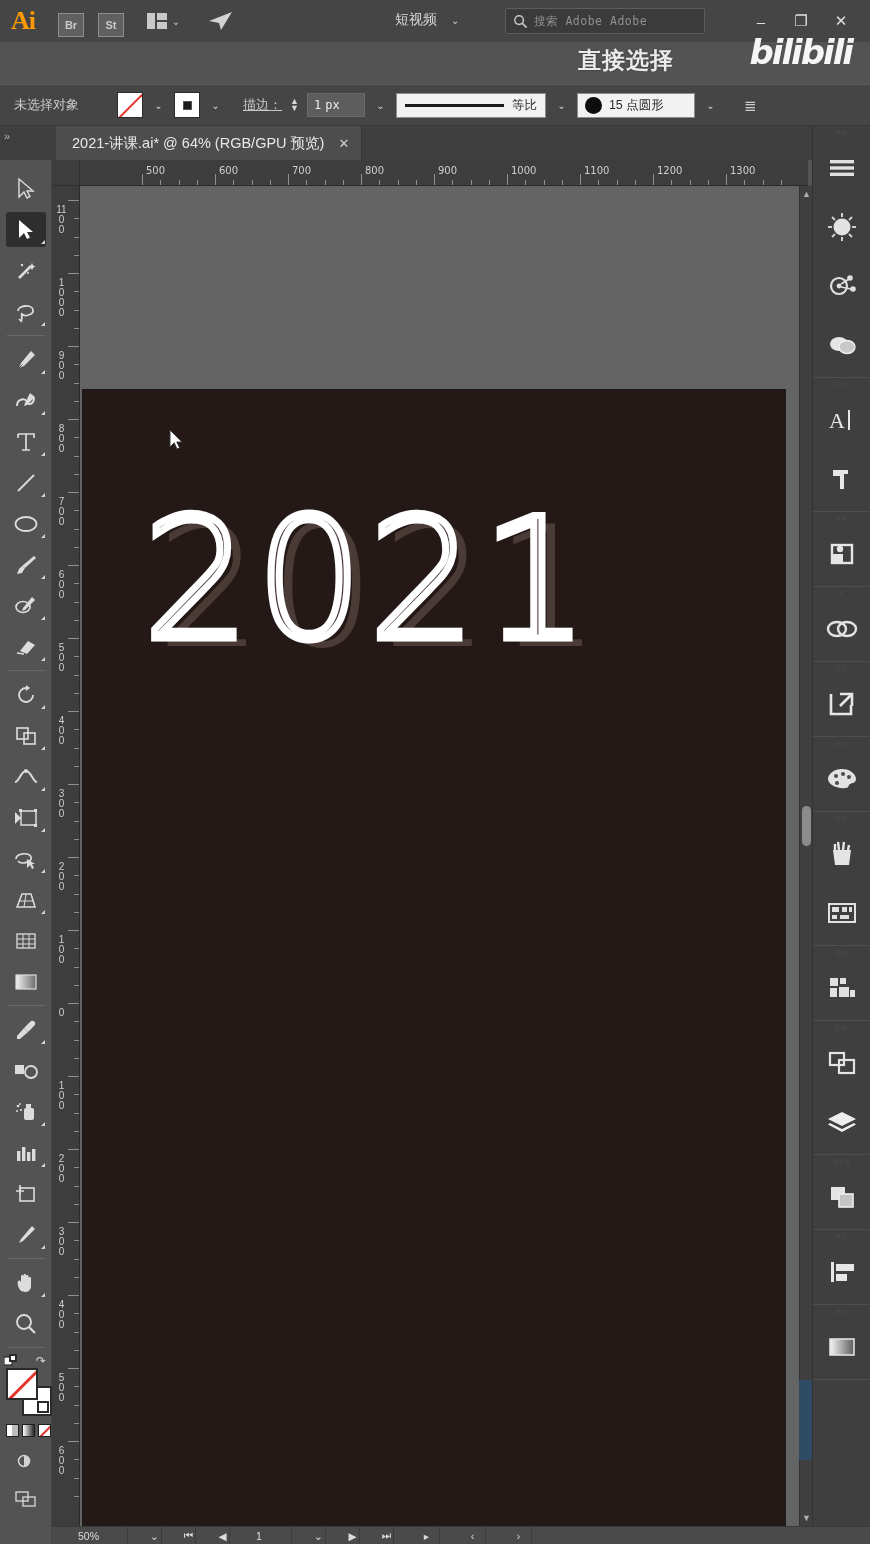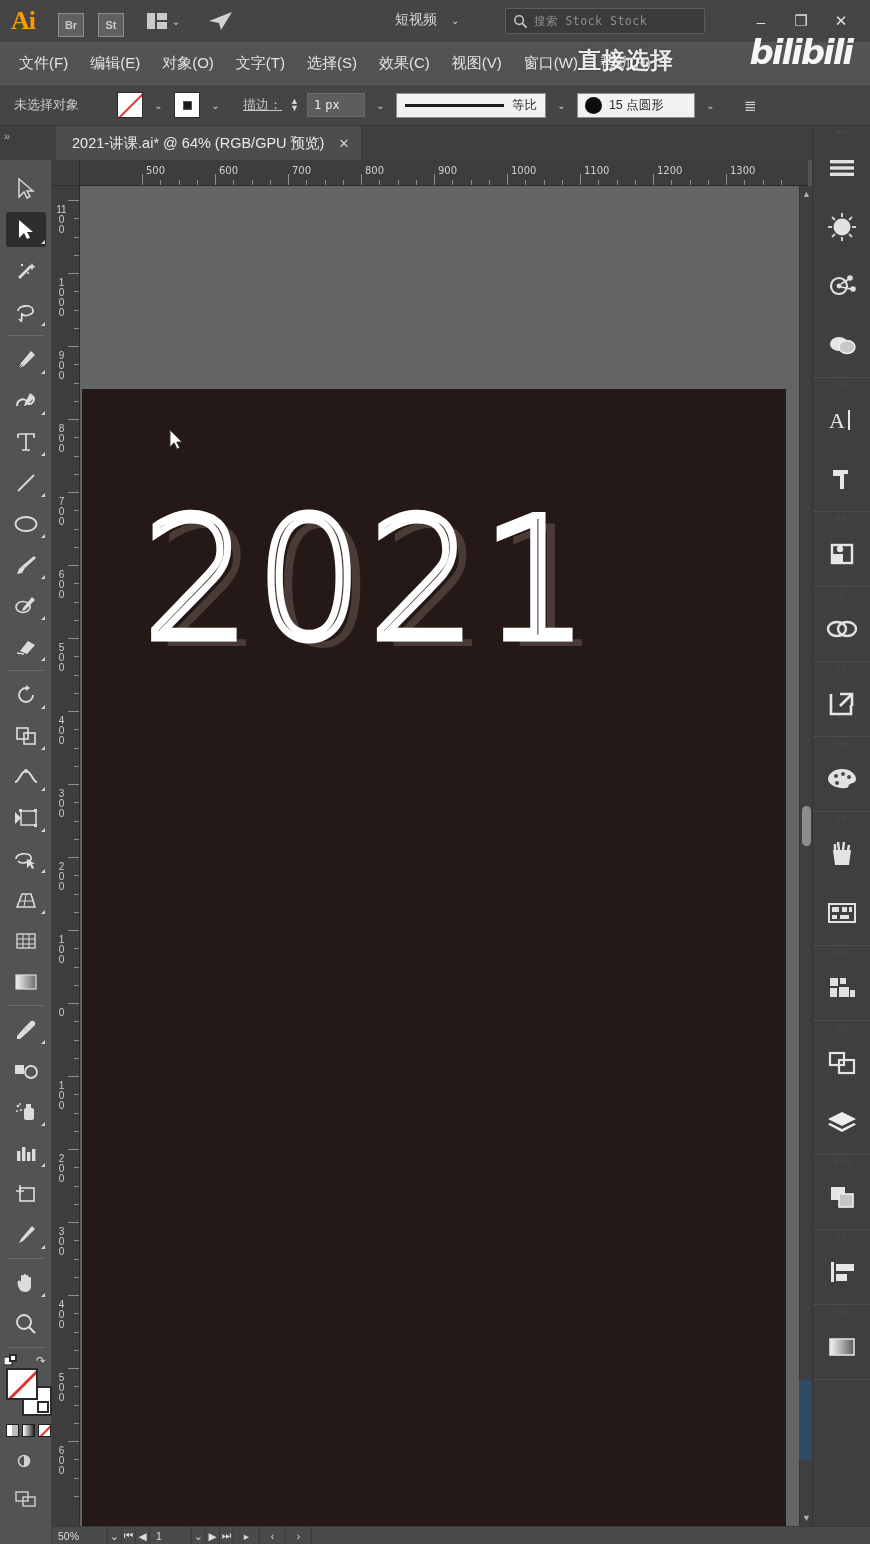--- a/index.html
+++ b/index.html
@@ -318,21 +318,21 @@
   }
 
   
   .statusbar {
     position: absolute; left: 52px; bottom: 0; width: 818px; height: 18px;
     background: #4a4a4a; border-top: 1px solid #3a3a3a;
     display: flex; align-items: center; font-size: 10.5px; color: #dcdcdc;
   }
   .sb-cell {
     height: 18px; display: flex; align-items: center; padding: 0 6px;
-    border-right: 1px solid #3c3c3c; white-space: nowrap;
+    border-right: 1px solid #3c3c3c; white-space: nowrap; margin-left: 20px;
   }
   .sb-zoom { width: 56px; }
   .sb-nav { width: 14px; justify-content: center; }
   .sb-page { width: 42px; justify-content: flex-start; }
   .sb-status { flex: 1; justify-content: center; border-right: 1px solid #3c3c3c; }
   .sb-end { width: 26px; justify-content: center; }
 </style>
 </head>
 <body>
 
@@ -364,41 +364,30 @@
     <div class="tb-workspace">
       <span>短视频</span>
       <span class="tb-chevron">⌄</span>
     </div>
 
     <div class="searchbox">
       <svg width="15" height="15" viewBox="0 0 16 16">
         <circle cx="6.5" cy="6.5" r="4.6" fill="none" stroke="#c6c6c6" stroke-width="1.6"></circle>
         <line x1="10" y1="10" x2="14.5" y2="14.5" stroke="#c6c6c6" stroke-width="1.8"></line>
       </svg>
-      <span class="ph">搜索 Stock Stock</span>
+      <span class="ph">搜索 Adobe Adobe</span>
     </div>
 
     <div class="win-btns">
       <span class="win-btn">–</span>
       <span class="win-btn">❐</span>
       <span class="win-btn">✕</span>
     </div>
   </div>
 
-  <div class="menubar">
-    <div class="menu-item">文件(F)</div>
-    <div class="menu-item">编辑(E)</div>
-    <div class="menu-item">对象(O)</div>
-    <div class="menu-item">文字(T)</div>
-    <div class="menu-item">选择(S)</div>
-    <div class="menu-item">效果(C)</div>
-    <div class="menu-item">视图(V)</div>
-    <div class="menu-item">窗口(W)</div>
-    <div class="menu-item">帮助(H)</div>
-  </div>
 
   <div class="wm-text">直接选择</div>
   <div class="wm-bili">bilibili</div>
 
   <div class="controlbar">
     <span class="cb-label">未选择对象</span>
     <div style="width:22px;"></div>
 
     <div class="swatch-none"></div>
     <span class="caret">⌄</span>

